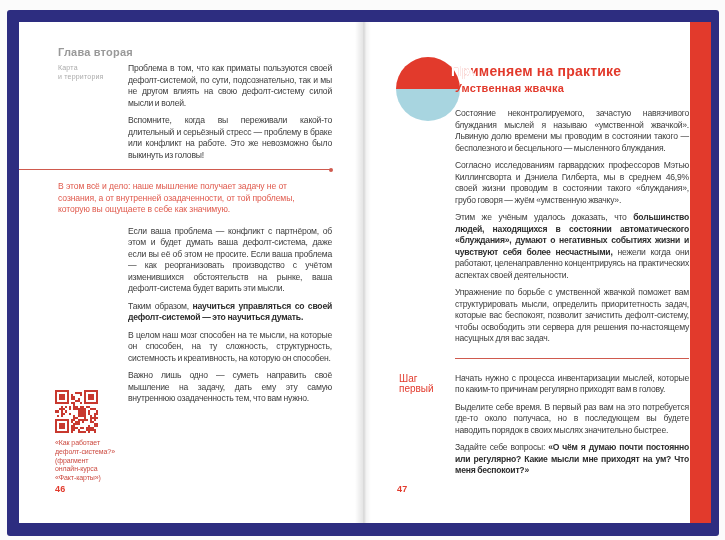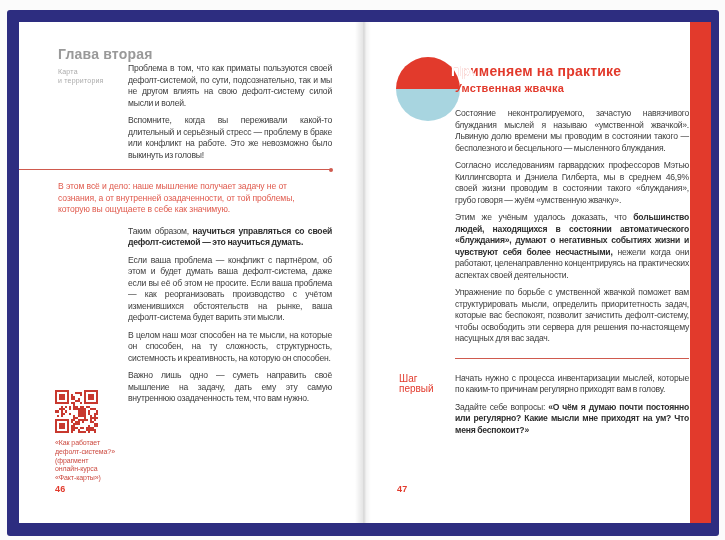--- a/index.html
+++ b/index.html
@@ -12,21 +12,21 @@
   .page-left{position:absolute;left:0;top:0;width:344px;height:100%;}
   .page-right{position:absolute;left:347px;top:0;width:345px;height:100%;}
   .red-band{position:absolute;left:671px;top:0;width:21px;height:100%;background:#e23a2c;}
 
   
   .body-col p.para{margin:0 0 6px 0;font-size:8.6px;line-height:11.5px;letter-spacing:-0.22px;word-spacing:-0.4px;
                    color:#3d3d3d;text-align:justify;}
   .body-col p.para span.b{font-weight:bold;color:#2e2e2e;}
 
   .chapter{color:#9a9a9a;}
-  .chapter .ch-title{font-size:14px;font-weight:bold;letter-spacing:0.2px;color:#999999;}
+  .chapter .ch-title{font-size:11px;font-weight:bold;letter-spacing:0.2px;color:#999999;}
   .chapter .ch-sub{margin-top:5px;font-size:7px;line-height:9px;color:#ababab;letter-spacing:0.2px;}
 
   .lp-flow{position:absolute;left:109px;top:41px;width:204px;}
   .rule{position:relative;margin:8px 0 11px -109px;width:312px;height:1px;background:#cf5a4e;}
   .rule .dot{position:absolute;right:-2px;top:-1.5px;width:4px;height:4px;border-radius:50%;background:#cf5a4e;}
   .callout{margin:0 0 10px -70px;width:254px;font-size:8.6px;line-height:11.5px;letter-spacing:-0.1px;color:#e05a4d;}
 
   .qr{position:absolute;left:36px;top:368px;width:43px;height:43px;}
   .qr svg{display:block;}
   .qr-caption{position:absolute;left:36px;top:417px;font-size:7px;line-height:8.8px;color:#cc4a40;letter-spacing:-0.1px;}
@@ -66,22 +66,22 @@
         <div class="lp-flow">
           <div class="body-col">
               <p class="para"><span>Проблема в том, что как приматы пользуются своей дефолт-системой, по сути, подсознательно, так и мы не другом влиять на свою дефолт-систему силой мысли и волей.</span></p>
               <p class="para"><span>Вспомните, когда вы переживали какой-то длительный и серьёзный стресс — проблему в браке или конфликт на работе. Это же невозможно было выкинуть из головы!</span></p>
             </div>
           <div class="rule">
               <span class="dot"></span>
             </div>
           <div class="callout">В этом всё и дело: наше мышление получает задачу не от сознания, а от внутренней озадаченности, от той проблемы, которую вы ощущаете в себе как значимую.</div>
           <div class="body-col">
+              <p class="para"><span>Если ваша проблема — конфликт с партнёром, об этом и будет думать ваша дефолт-система, даже если вы её об этом не просите. Если ваша проблема — как реорганизовать производство с учётом изменившихся обстоятельств на рынке, ваша дефолт-система будет варить эти мысли.</span></p>
               <p class="para"><span>Таким образом, </span><span class="b">научиться управляться со своей дефолт-системой — это научиться думать.</span></p>
-              <p class="para"><span>Если ваша проблема — конфликт с партнёром, об этом и будет думать ваша дефолт-система, даже если вы её об этом не просите. Если ваша проблема — как реорганизовать производство с учётом изменившихся обстоятельств на рынке, ваша дефолт-система будет варить эти мысли.</span></p>
               <p class="para"><span>В целом наш мозг способен на те мысли, на которые он способен, на ту сложность, структурность, системность и креативность, на которую он способен.</span></p>
               <p class="para"><span>Важно лишь одно — суметь направить своё мышление на задачу, дать ему эту самую внутреннюю озадаченность тем, что вам нужно.</span></p>
             </div>
         </div>
 
         <div class="qr">
           <svg width="43" height="43" viewBox="0 0 21 21" shape-rendering="crispEdges" fill="#c8392f">
             <rect x="0" y="0" width="7" height="7"></rect>
               <rect x="1" y="1" width="5" height="5" fill="#ffffff"></rect>
               <rect x="2" y="2" width="3" height="3"></rect>
@@ -244,20 +244,21 @@
               <p class="para"><span>Упражнение по борьбе с умственной жвачкой поможет вам структурировать мысли, определить приоритетность задач, которые вас беспокоят, позволит зачистить дефолт-систему, чтобы освободить эти сервера для решения по-настоящему насущных для вас задач.</span></p>
             </div>
           <div class="separator"></div>
           <div class="rp-bottom">
             <div class="step-label">
                 <div>Шаг</div>
                 <div>первый</div>
               </div>
             <div class="body-col">
                 <p class="para"><span>Начать нужно с процесса инвентаризации мыслей, которые по каким-то причинам регулярно приходят вам в голову.</span></p>
+                <p class="para"><span>Выделите себе время. В первый раз вам на это потребуется где-то около получаса, но в последующем вы будете наводить порядок в своих мыслях значительно быстрее.</span></p>
                 <p class="para"><span>Задайте себе вопросы: </span><span class="b">«О чём я думаю почти постоянно или регулярно? Какие мысли мне приходят на ум? Что меня беспокоит?»</span></p>
               </div>
           </div>
         </div>
 
         <div class="pageno right">47</div>
       </div>
 
       <div class="red-band"></div>
       <div class="spine"></div>

